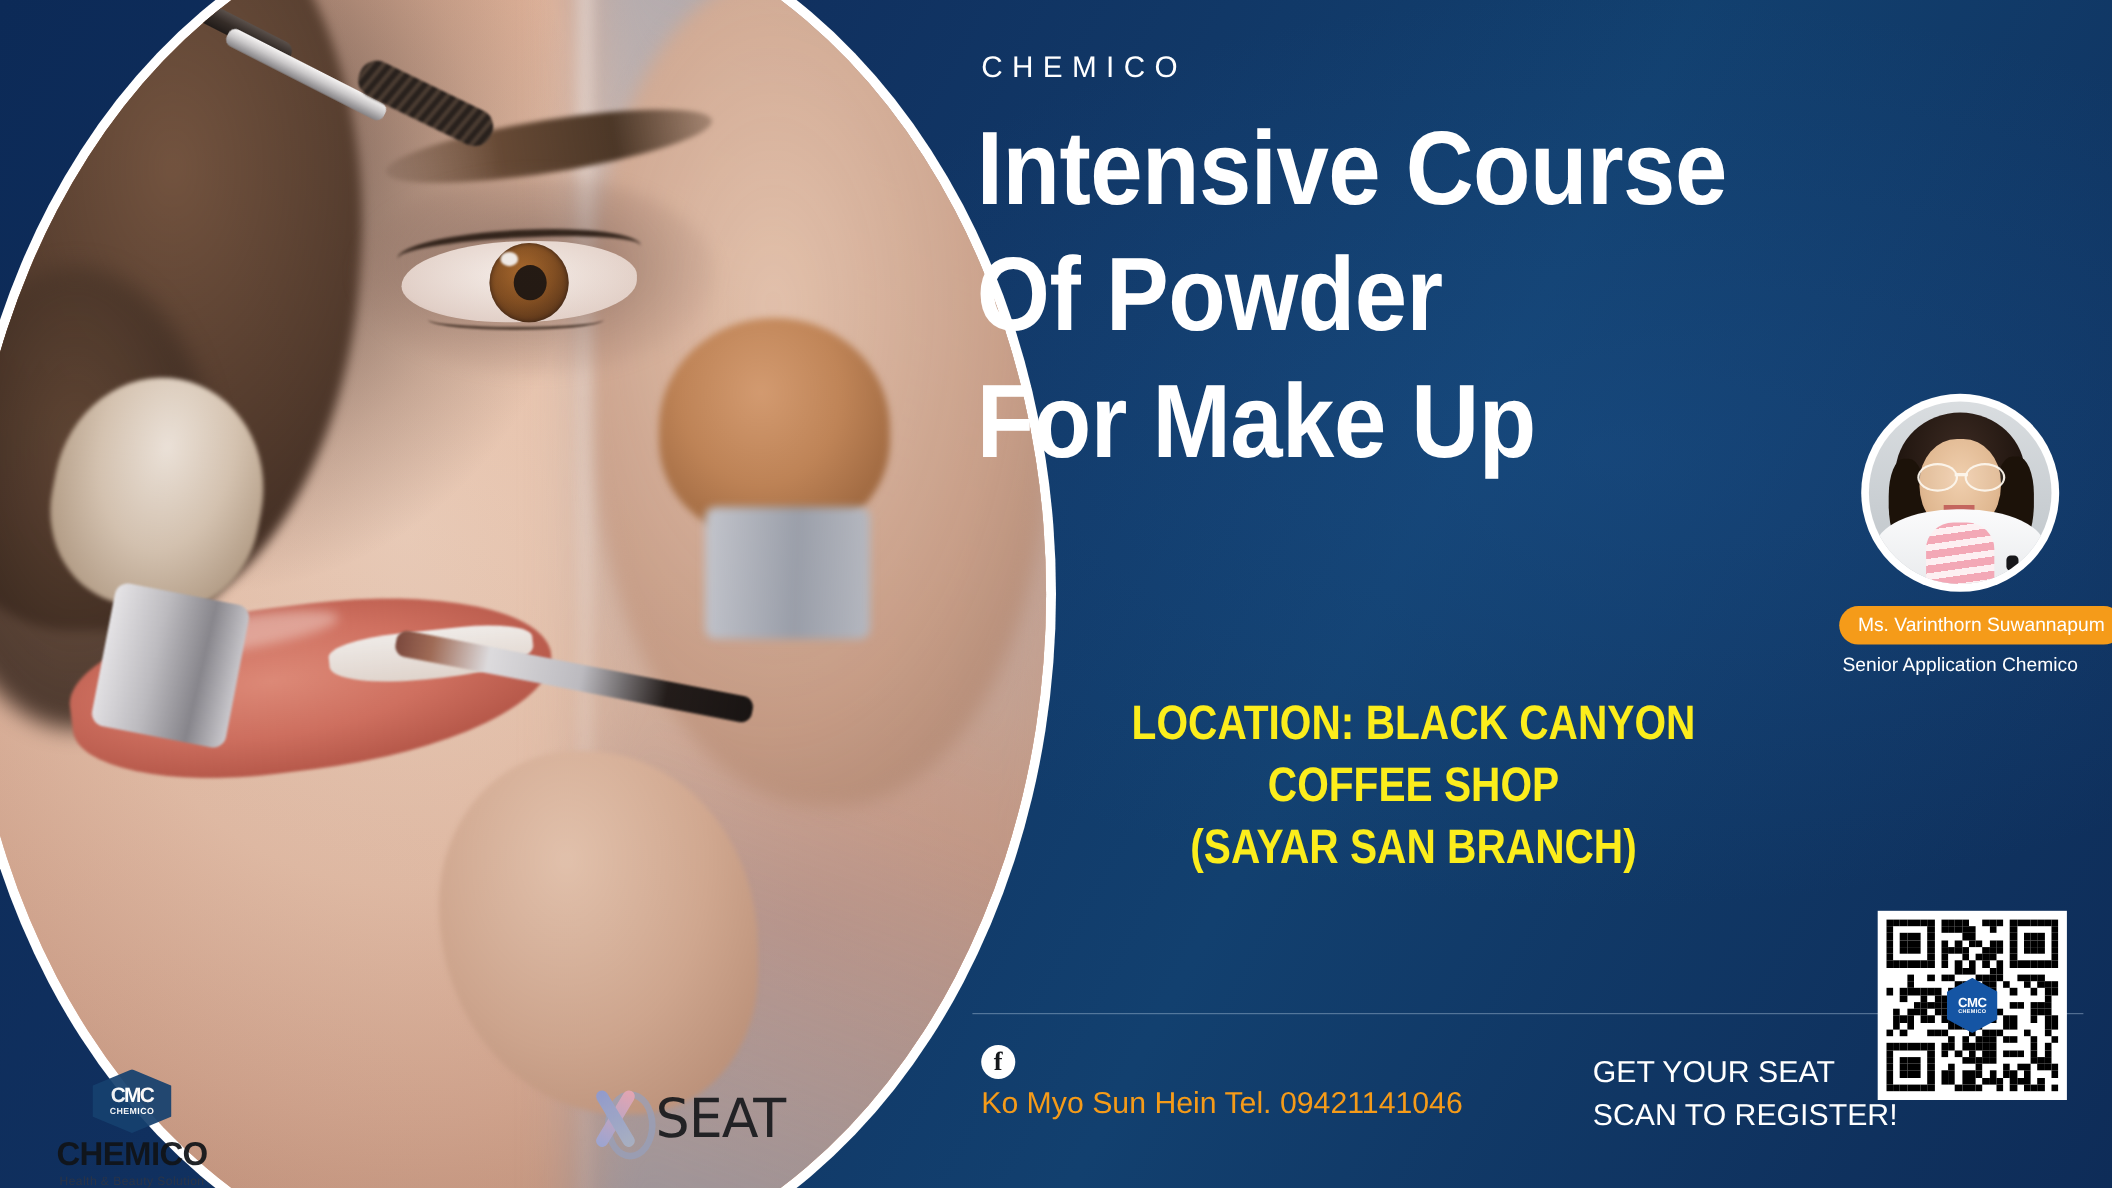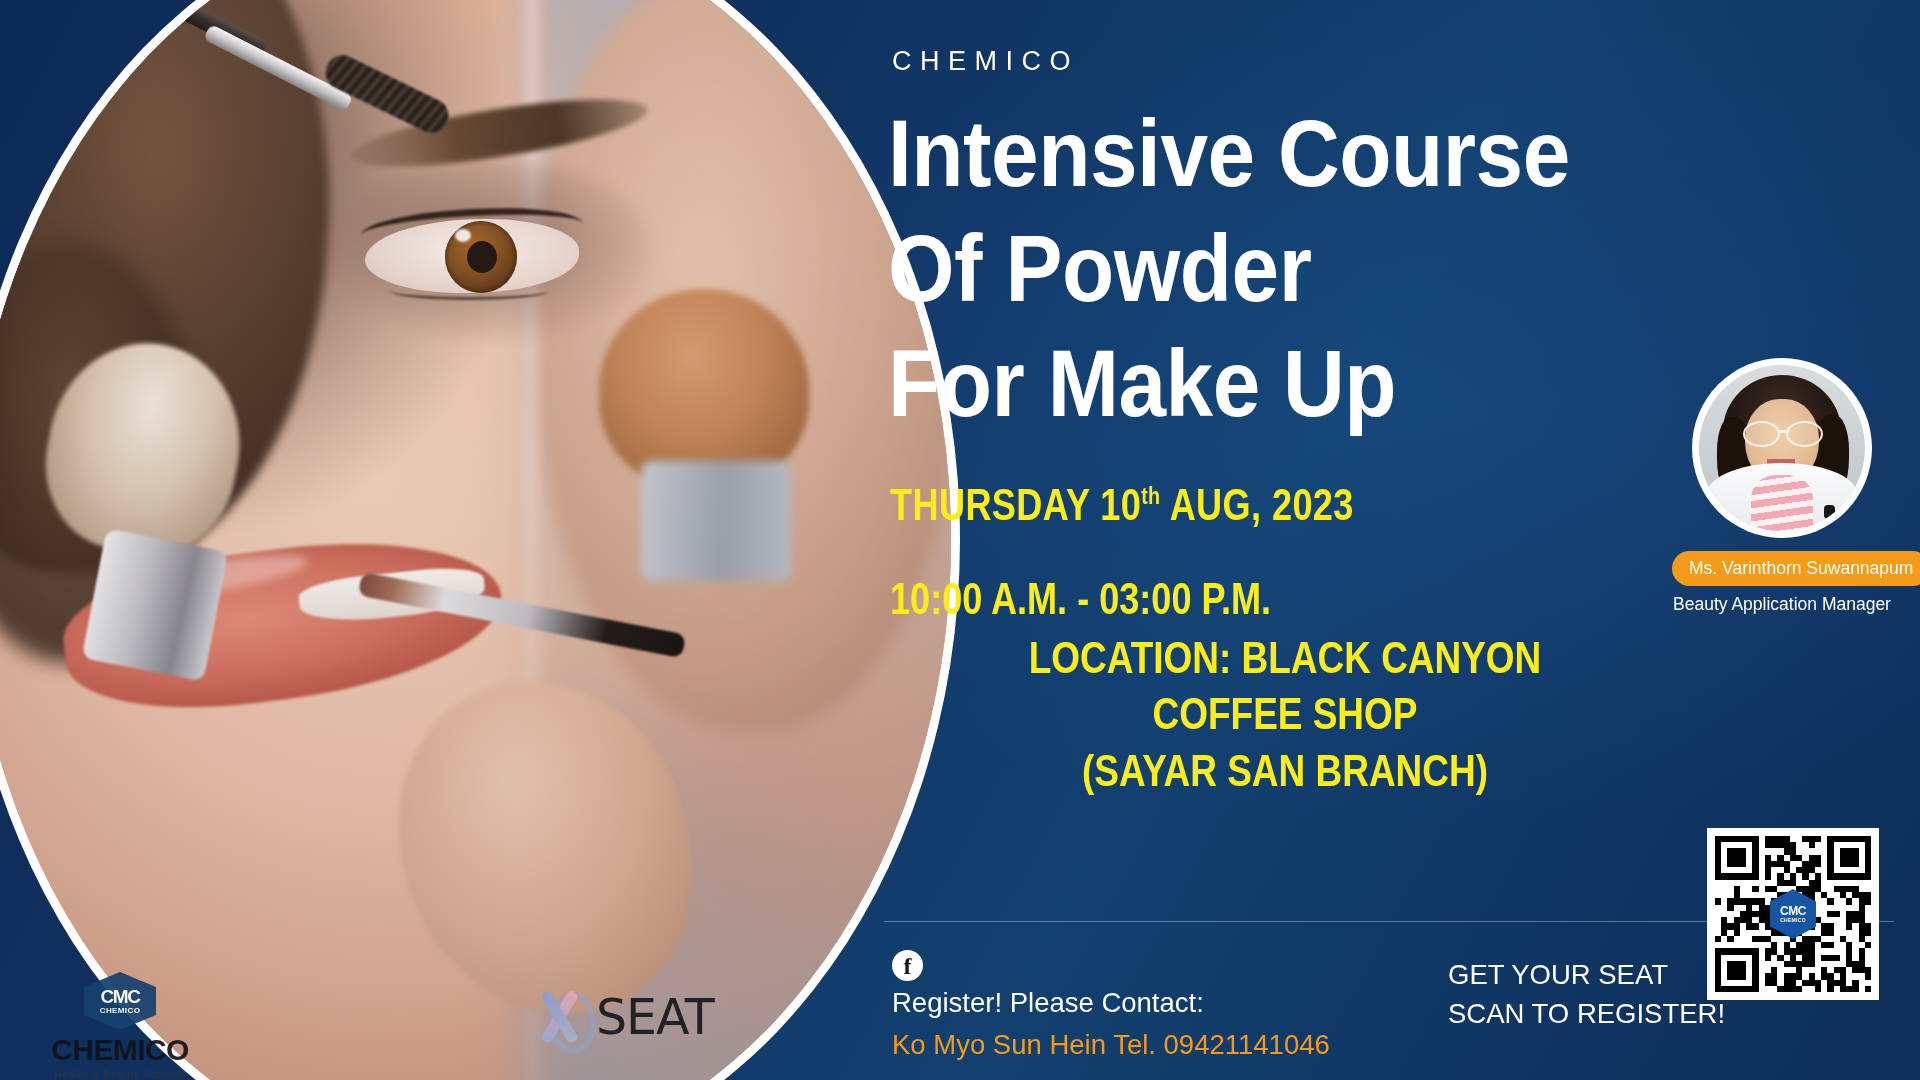--- a/index.html
+++ b/index.html
@@ -258,24 +258,20 @@
   <div class="content">
 
     <div class="kicker">CHEMICO</div>
 
     <div class="title">
       <div>Intensive Course</div>
       <div>Of Powder</div>
       <div>For Make Up</div>
     </div>
 
-    <div class="meta">
-      <span class="date"><span>THURSDAY  10</span><sup>th</sup> <span>AUG, 2023</span></span>
-      <span class="time">10:00 A.M. - 03:00 P.M.</span>
-    </div>
 
     <div class="loc">
       <span>LOCATION: BLACK CANYON COFFEE SHOP</span>
       <span>(SAYAR SAN BRANCH)</span>
     </div>
   </div>
 
   <div class="speaker">
     <div class="sp-photo">
       <div class="sp-img">
@@ -288,30 +284,29 @@
           <div class="sp-bridge"></div>
           <div class="sp-lens r"></div>
         </div>
         <div class="sp-smile"></div>
         <div class="sp-coat"></div>
         <div class="sp-shirt"></div>
         <div class="sp-mic"></div>
       </div>
     </div>
     <div class="sp-name">Ms. Varinthorn Suwannapum</div>
-    <div class="sp-role">Beauty Application Manager</div>
+    <div class="sp-role">Senior Application Chemico</div>
   </div>
 
   <div class="divider"></div>
 
   <div class="contact">
     <div class="fb-row">
       <span class="fb-icon">f</span>
     </div>
-    <div class="c2">Register! Please Contact:</div>
     <div class="c3">Ko Myo Sun Hein Tel. 09421141046</div>
   </div>
 
   <div class="seat">
     <div>GET YOUR SEAT</div>
     <div>SCAN TO REGISTER!</div>
   </div>
 
   <div class="qr">
     <div class="qr-grid" id="qrGrid">

